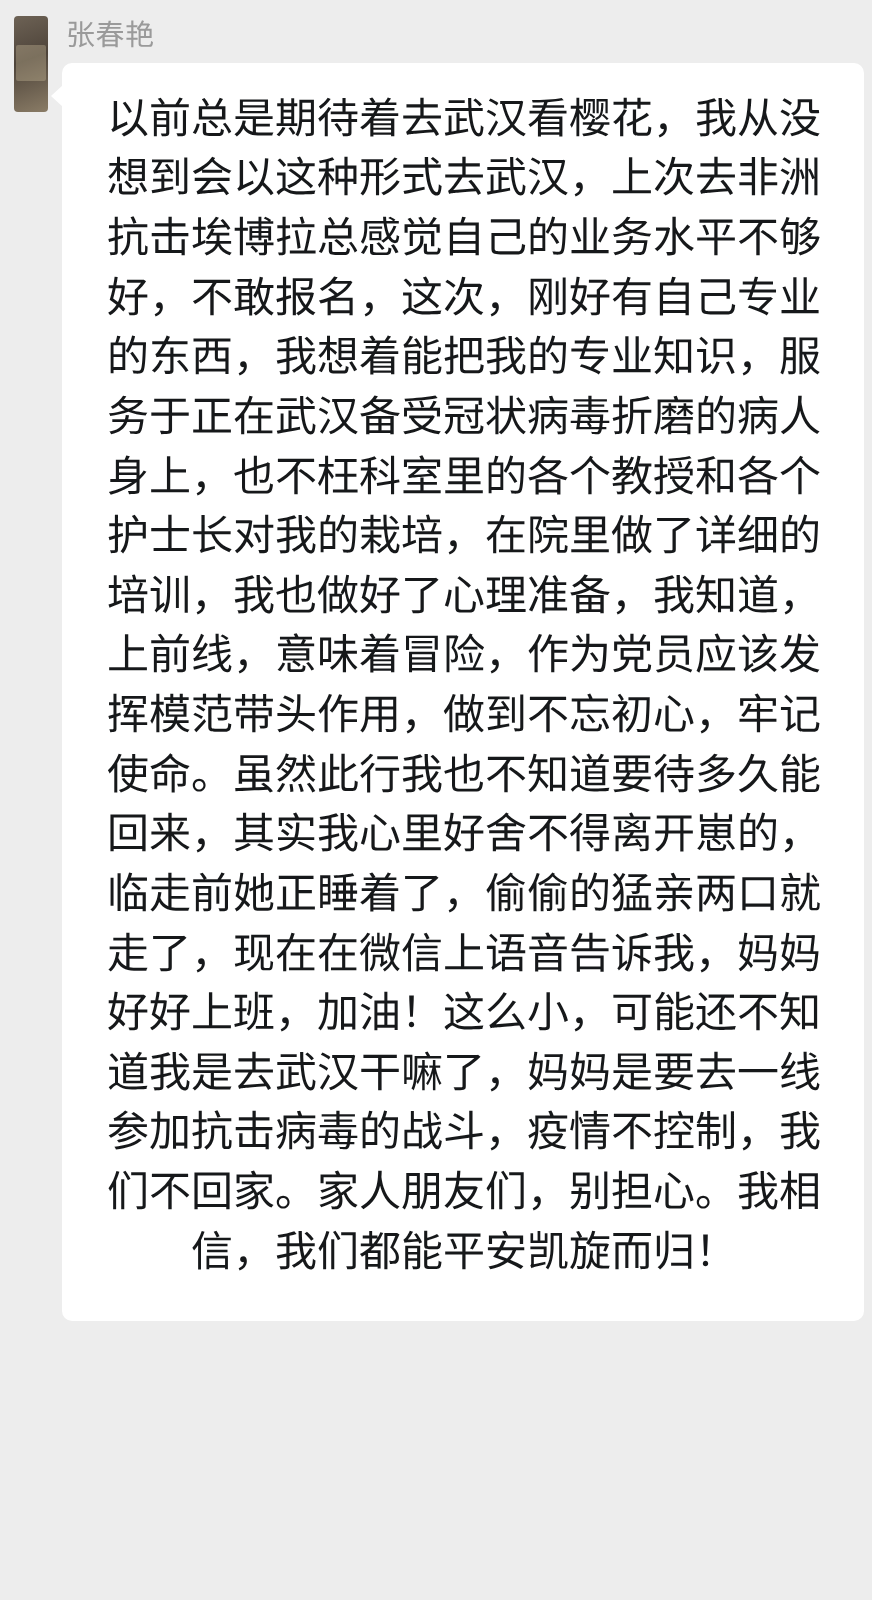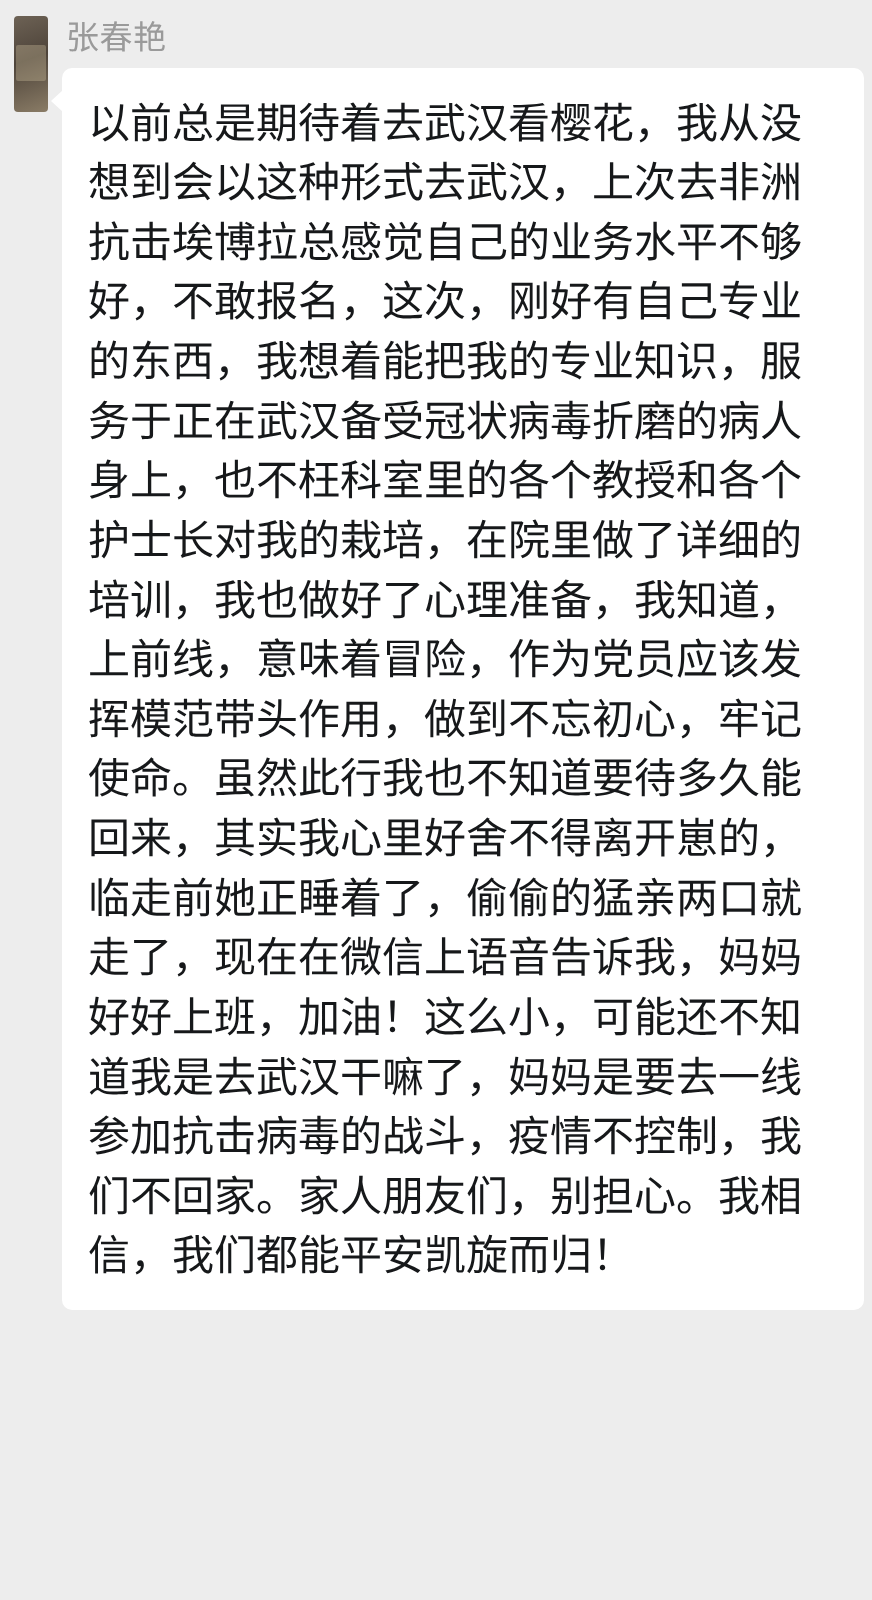--- a/index.html
+++ b/index.html
@@ -49,21 +49,21 @@
     background: rgba(210, 195, 160, 0.35);
     border-radius: 2px;
   }
 
   .msg-col {
     flex: 1 1 auto;
     min-width: 0;
   }
 
   .sender-name {
-    font-size: 33px;
+    font-size: 29px;
     line-height: 1.2;
     color: #9a9a9a;
     margin: 4px 0 10px 4px;
     letter-spacing: 0.5px;
   }
 
   .bubble-wrap {
     position: relative;
     display: inline-block;
     max-width: 100%;
@@ -76,23 +76,24 @@
     width: 0;
     height: 0;
     border-top: 11px solid transparent;
     border-bottom: 11px solid transparent;
     border-right: 12px solid #ffffff;
   }
 
   .bubble {
     background: #ffffff;
     border-radius: 10px;
-    padding: 26px 24px 24px 26px;
+    padding: 26px 24px 40px 26px;
     box-sizing: border-box;
     width: 802px;
+    text-align: center;
   }
 
   .bubble-text {
     font-family: "DejaVu Sans", "Liberation Sans", sans-serif;
     font-size: 42px;
     line-height: 1.42;
     color: #16181a;
     white-space: pre-wrap;
     word-break: break-all;
     letter-spacing: 0px;

